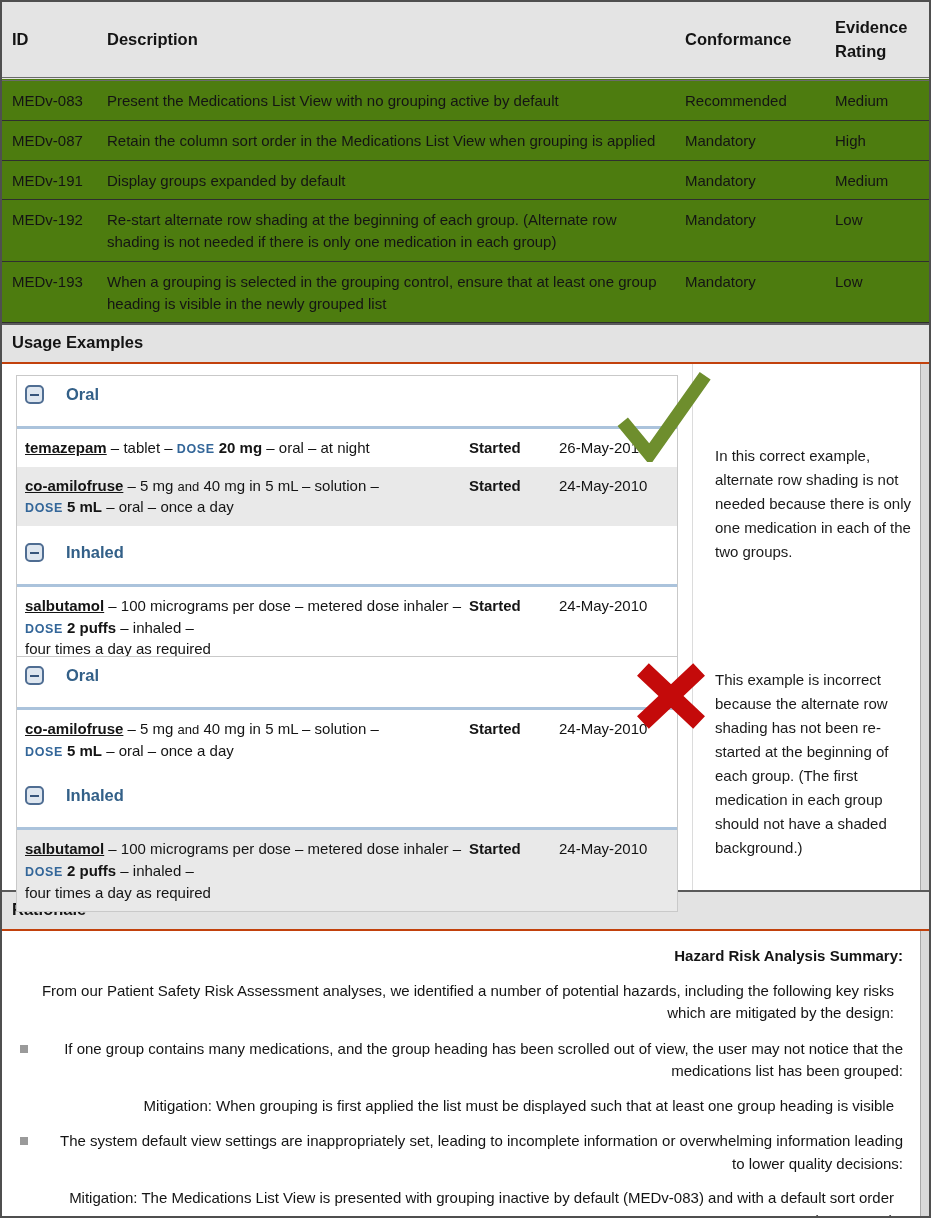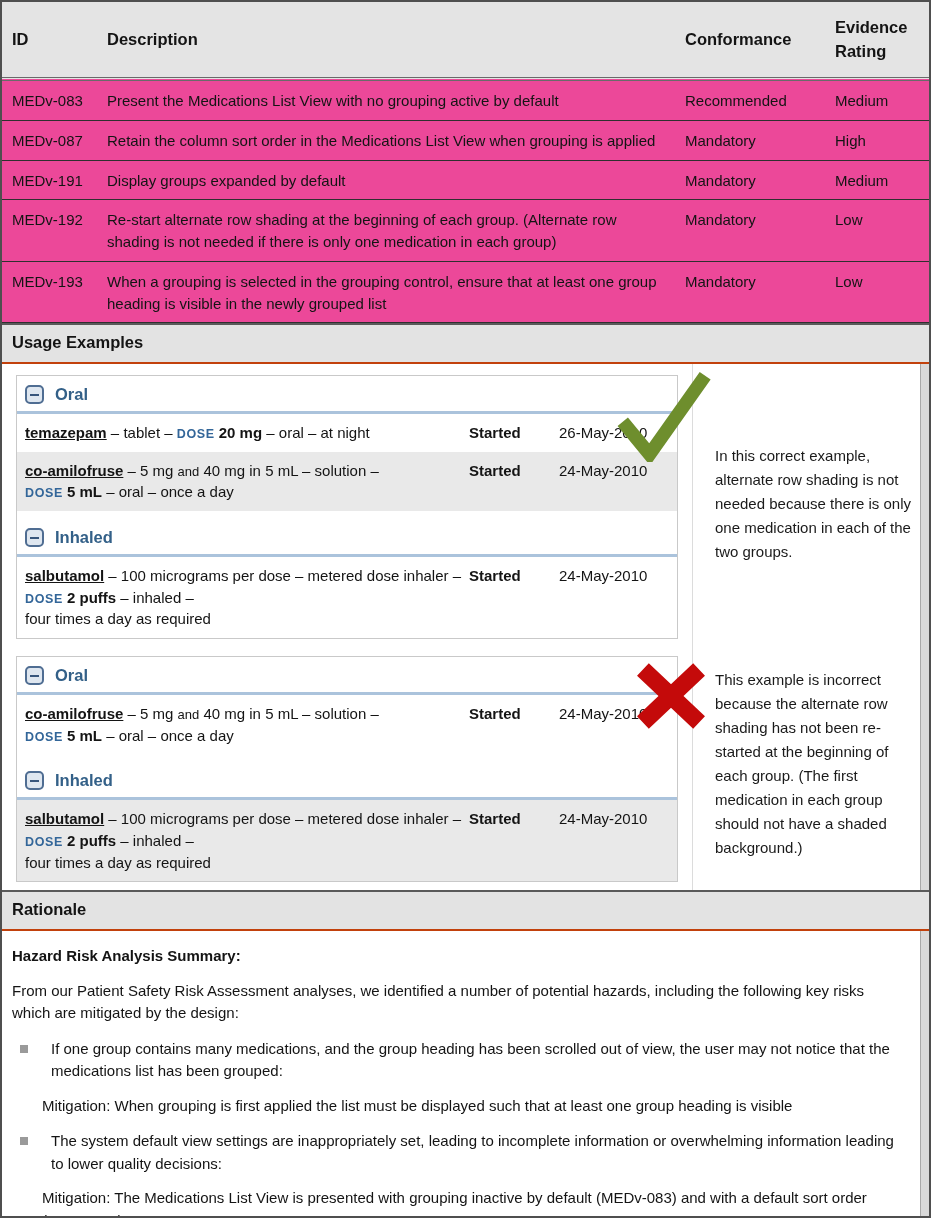--- a/index.html
+++ b/index.html
@@ -1,18 +1,18 @@
 <!DOCTYPE html>
 <html><head>
 <meta charset="utf-8">
 <style>
   html,body{margin:0;padding:0;background:#fff;}
   .page{
     width:931px;height:1218px;box-sizing:border-box;position:relative;
-    border:2px solid #4f4f4f;background:#ec4899;overflow:hidden;
+    border:2px solid #4f4f4f;background:#4d7c0f;overflow:hidden;
     font-family:"Liberation Sans",sans-serif;color:#141414;
   }
   
   table.req{width:100%;border-collapse:collapse;table-layout:fixed;}
   table.req th,table.req td{text-align:left;vertical-align:top;padding:9px 10px 8px 10px;font-size:15px;line-height:1.45;}
   table.req thead th{
     background:#e4e4e4;font-size:16.5px;font-weight:bold;vertical-align:middle;
     height:58px;border-bottom:4px double #6a6a6a;
   }
   table.req tbody tr{border-bottom:1.5px solid #2f2f2f;}
@@ -22,21 +22,21 @@
     background:#e3e3e3;border-top:2px solid #5a5a5a;border-bottom:2px solid #c2410c;
     padding:8px 10px;font-weight:bold;font-size:16.5px;height:21px;box-sizing:content-box;
   }
   
   .usage-content{position:relative;height:526px;background:#fff;}
   .col-divider{position:absolute;left:690px;top:0;width:1px;height:100%;background:#dcdcdc;}
   .right-strip{position:absolute;right:0;top:0;width:8px;height:100%;background:#d9d9d9;border-left:1px solid #a8a8a8;}
   .example-box{position:absolute;left:14px;width:662px;background:#fff;border:1px solid #c9c9c9;box-sizing:border-box;}
   .box-correct{top:11px;}
   .box-incorrect{top:292px;}
-  .group-header{display:flex;align-items:center;gap:11px;padding:9px 8px 7px 8px;}
+  .group-header{display:flex;align-items:center;gap:22px;padding:9px 8px 22px 8px;}
   .collapse-btn{width:19px;height:19px;border:2px solid #4f6d92;border-radius:5px;background:#dfe7f0;
     position:relative;flex:0 0 auto;box-sizing:border-box;cursor:default;}
   .collapse-btn span{position:absolute;left:3px;right:3px;top:50%;margin-top:-1px;height:2px;background:#38567c;}
   .group-label{font-weight:bold;font-size:16.5px;color:#336088;}
   .group-rule{height:3px;background:#abc3dc;}
   .med-row{display:flex;padding:8px 0 8px 8px;font-size:15px;line-height:1.42;}
   .med-row.shaded{background:#e9e9e9;}
   .med-details{width:444px;flex:0 0 auto;}
   .med-status{width:90px;flex:0 0 auto;font-weight:bold;}
   .med-date{flex:1;}
@@ -45,21 +45,21 @@
   .seg-bold{font-weight:bold;}
   .seg-dose{color:#336699;font-weight:bold;font-size:12.5px;letter-spacing:0.6px;}
   .seg-small{font-size:13px;}
   .verdict{position:absolute;}
   .verdict-check{left:613px;top:6px;}
   .verdict-cross{left:630px;top:293px;}
   .annotation{position:absolute;left:713px;width:207px;font-size:15px;line-height:1.6;color:#1a1a1a;}
   .annotation-correct{top:80px;}
   .annotation-incorrect{top:304px;}
   
-  .rationale-content{position:relative;height:285px;background:#fff;padding:12px 26px 0 10px;box-sizing:border-box;font-size:15px;line-height:1.5;}
+  .rationale-content{position:relative;height:285px;background:#fff;padding:12px 26px 0 10px;box-sizing:border-box;font-size:15px;line-height:1.5;text-align:right;}
   .rationale-content .hd{font-weight:bold;margin:2px 0 12px 0;}
   .rationale-content p{margin:0 0 13px 0;max-width:882px;}
   .risk-item{display:flex;margin:0 0 12px 0;gap:9px;}
   .risk-marker{flex:0 0 auto;width:8px;height:8px;background:#9a9a9a;margin:7px 14px 0 8px;}
   .risk-text{max-width:860px;}
   .mitigation{margin:0 0 13px 30px;max-width:852px;}
   .bottom-strip{height:6px;background:#d9d9d9;border-top:1px solid #999;}
 </style>
 </head>
 <body>

